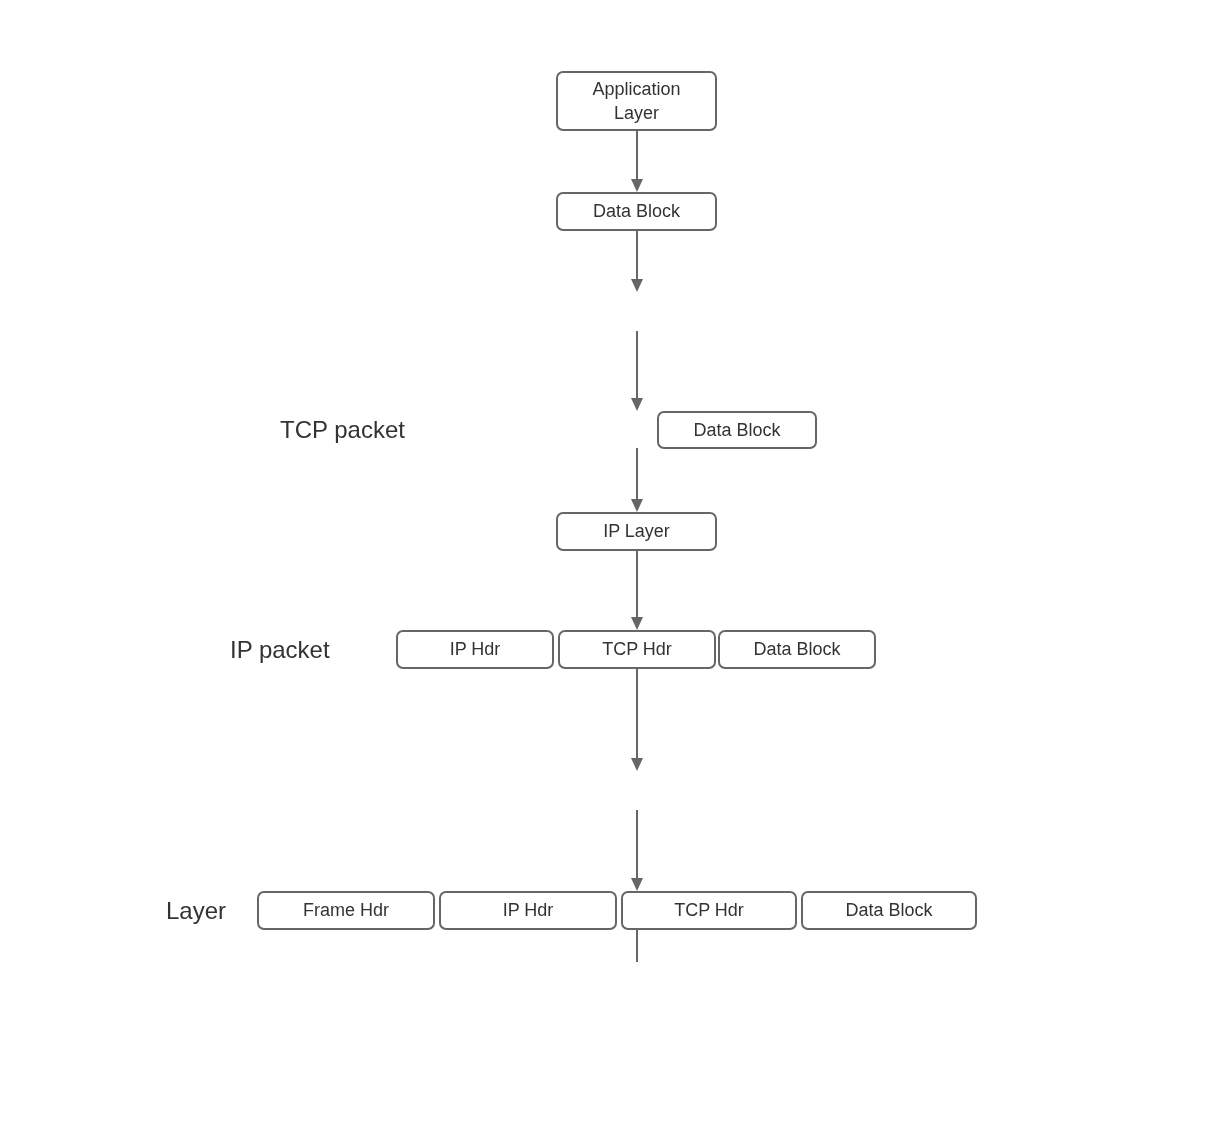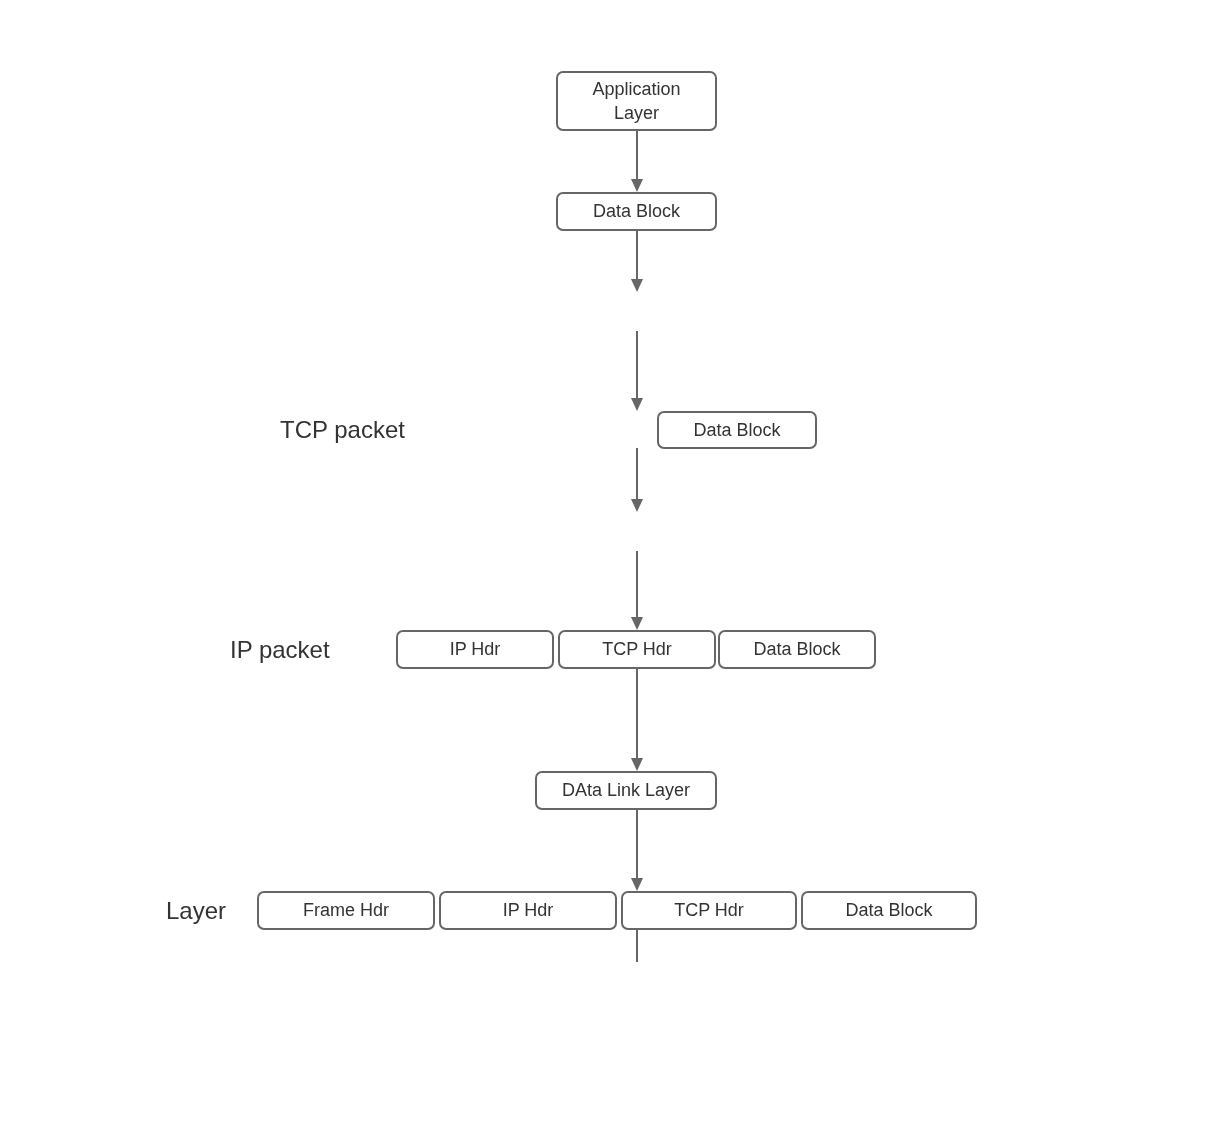--- a/index.html
+++ b/index.html
@@ -77,36 +77,36 @@
     <span class="lbl">Data Block</span>
   </div>
 
 
   <div class="side-label" style="left:280px; top:411px; height:38px">TCP packet</div>
 
   <div class="node" style="left:657px; top:411px; width:160px; height:38px">
     <span class="lbl">Data Block</span>
   </div>
 
+  <div class="node" style="left:556px; top:512px; width:161px; height:39px">
+    <span class="lbl">IP Layer</span>
+  </div>
 
   <div class="side-label" style="left:230px; top:630px; height:39px">IP packet</div>
 
   <div class="node" style="left:396px; top:630px; width:158px; height:39px">
     <span class="lbl">IP Hdr</span>
   </div>
   <div class="node" style="left:558px; top:630px; width:158px; height:39px">
     <span class="lbl">TCP Hdr</span>
   </div>
   <div class="node" style="left:718px; top:630px; width:158px; height:39px">
     <span class="lbl">Data Block</span>
   </div>
 
-  <div class="node" style="left:535px; top:771px; width:182px; height:39px">
-    <span class="lbl">DAta Link Layer</span>
-  </div>
 
   <div class="side-label" style="left:166px; top:891px; height:39px">Layer</div>
 
   <div class="node" style="left:257px; top:891px; width:178px; height:39px">
     <span class="lbl">Frame Hdr</span>
   </div>
   <div class="node" style="left:439px; top:891px; width:178px; height:39px">
     <span class="lbl">IP Hdr</span>
   </div>
   <div class="node" style="left:621px; top:891px; width:176px; height:39px">

